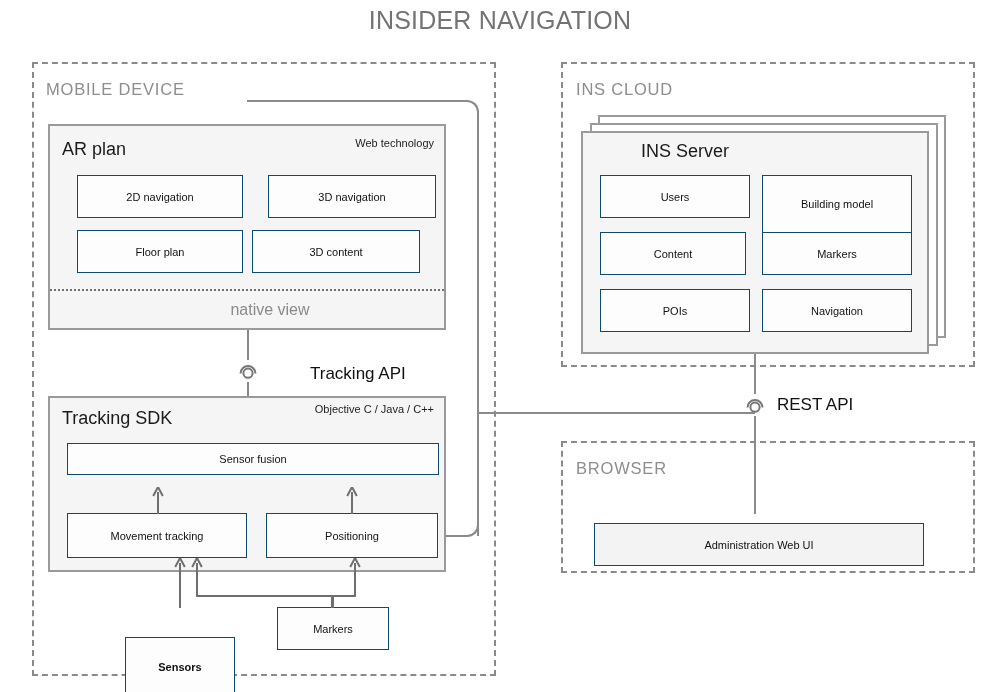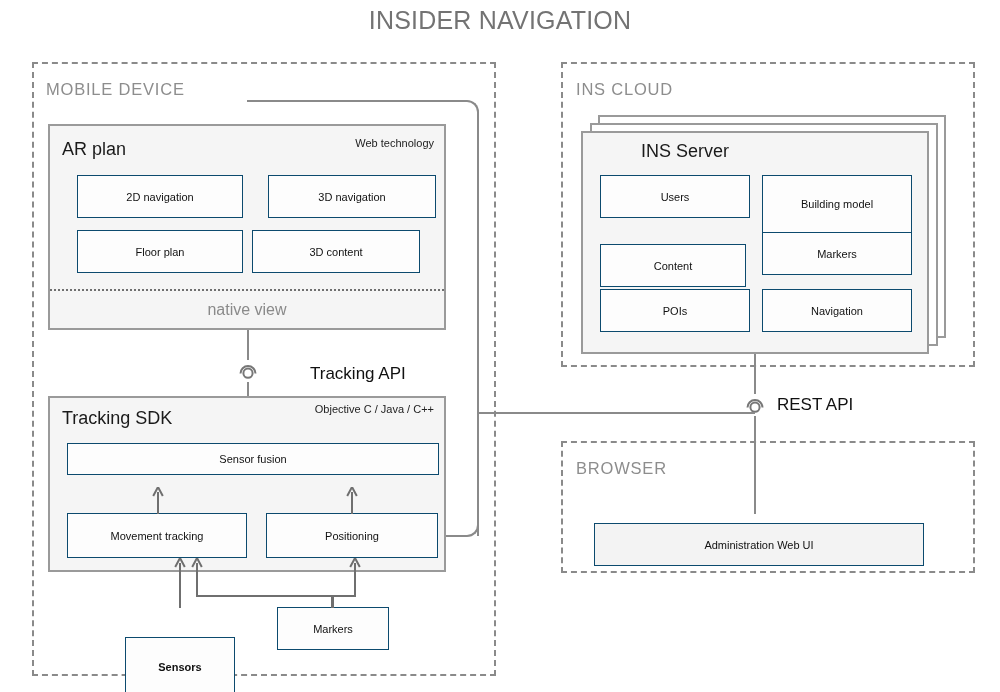--- a/index.html
+++ b/index.html
@@ -82,20 +82,21 @@
     position: absolute;
     border-top: 2px dotted #6f6f6f;
     height: 0;
   }
   .native-view {
     position: absolute;
     text-align: center;
     font-size: 16px;
     color: #8a8a8a;
     white-space: nowrap;
+    margin-left: 23px;
   }
 
   
   .stack-layer {
     position: absolute;
     box-sizing: border-box;
     border: 2px solid #9a9a9a;
     background: #ffffff;
   }
 
@@ -233,21 +234,21 @@
   <div class="zone-label" style="left:576px; top:80px;">INS CLOUD</div>
 
   <div class="stack-layer" style="left:598px; top:115px; width:348px; height:223px;"></div>
   <div class="stack-layer" style="left:590px; top:123px; width:348px; height:223px;"></div>
 
   <div class="panel" style="left:581px; top:131px; width:348px; height:223px;"></div>
   <div class="panel-title" style="left:596px; top:141px;margin-left:45px;">INS Server</div>
 
   <div class="leaf" style="left:600px; top:175px; width:150px; height:43px;">Users</div>
   <div class="leaf" style="left:762px; top:175px; width:150px; height:58px;">Building model</div>
-  <div class="leaf" style="left:600px; top:244px; width:146px; height:43px;">Content</div>
+  <div class="leaf" style="left:600px; top:232px; width:146px; height:43px;">Content</div>
   <div class="leaf" style="left:762px; top:232px; width:150px; height:43px;">Markers</div>
   <div class="leaf" style="left:600px; top:289px; width:150px; height:43px;">POIs</div>
   <div class="leaf" style="left:762px; top:289px; width:150px; height:43px;">Navigation</div>
 
   <div class="line-v" style="left:754px; top:354px; height:40px;"></div>
   <div class="line-v" style="left:754px; top:416px; height:98px;"></div>
   <div class="socket" style="left:744px; top:394px;">
     <svg width="22" height="22" viewBox="0 0 22 22">
       <path d="M3.5 13.5 A 7.5 7.5 0 0 1 18.5 13.5" fill="none" stroke="#777777" stroke-width="2"></path>
       <circle cx="11" cy="13.2" r="4.6" fill="#ffffff" stroke="#777777" stroke-width="2"></circle>

